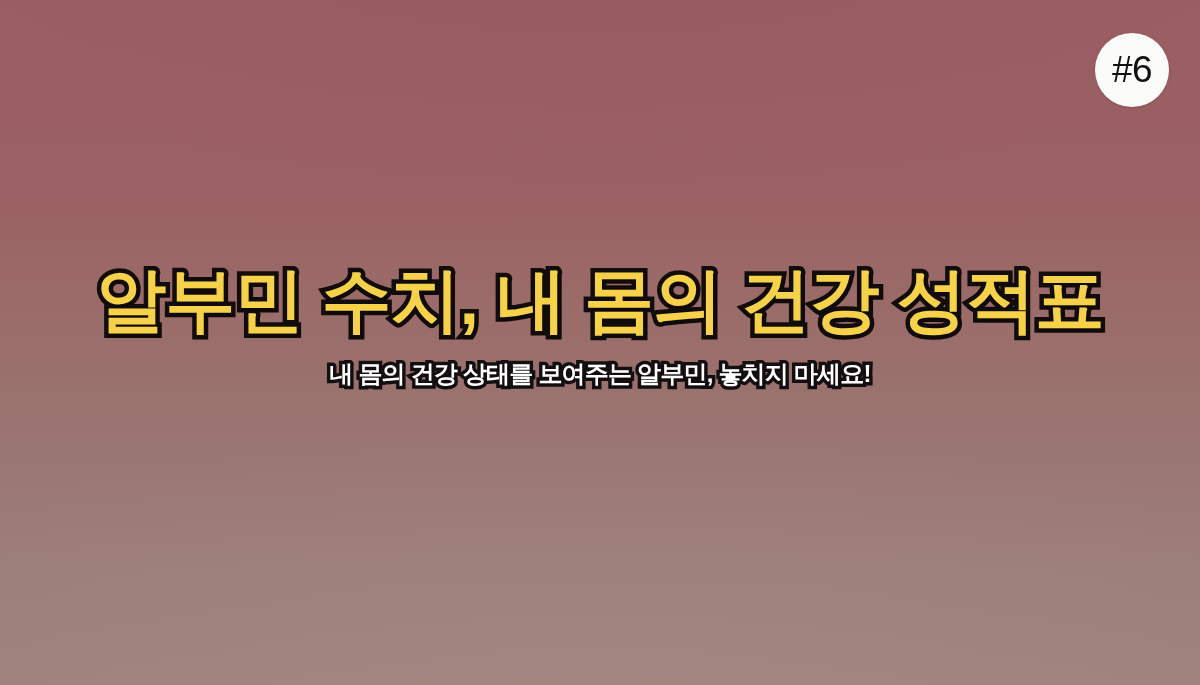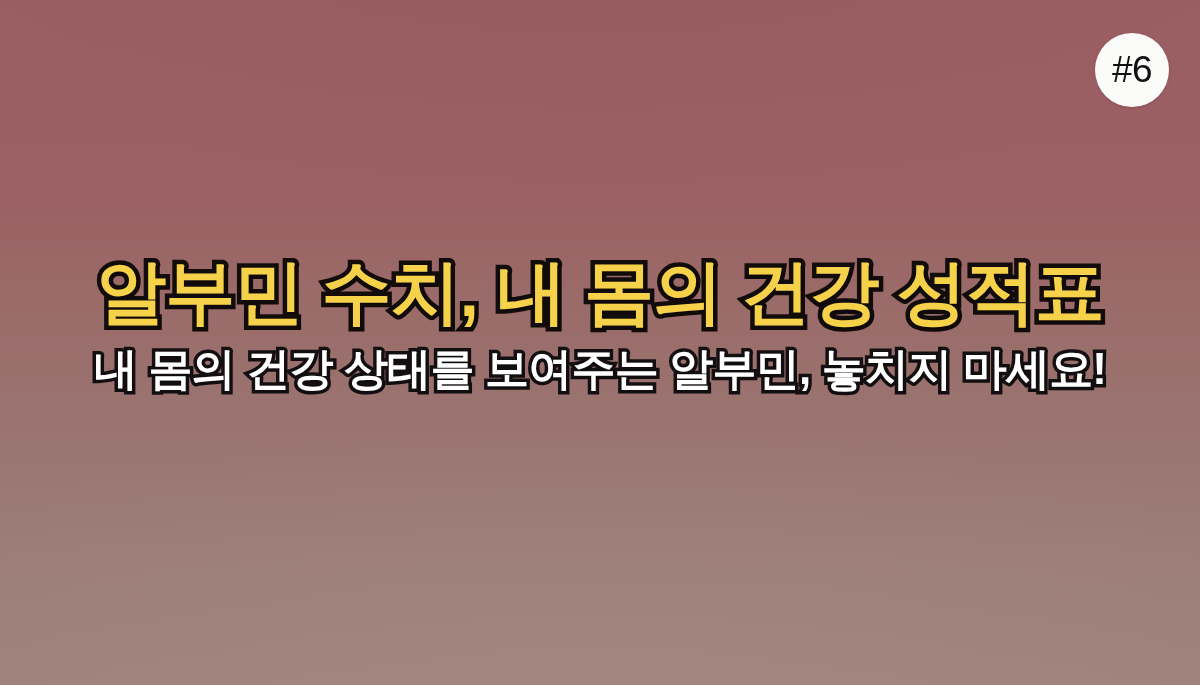--- a/index.html
+++ b/index.html
@@ -77,31 +77,31 @@
     align-items: center;
   }
 
   .headline {
     font-size: 70px;
     font-weight: 700;
     line-height: 1.04;
     color: #f5d24a;
     letter-spacing: -1px;
     white-space: nowrap;
-    margin: 4px;
+    margin: 12px;
     -webkit-text-stroke: 9px #120c0b;
     paint-order: stroke fill;
     text-shadow:
        0 0 1px #120c0b,
        2px 3px 2px rgba(15,10,10,0.35);
   }
 
   .subhead {
     margin: 12px 0 16px 0;
-    font-size: 44px;
+    font-size: 24px;
     font-weight: 700;
     line-height: 1.08;
     color: #ffffff;
     letter-spacing: -0.8px;
     white-space: nowrap;
     -webkit-text-stroke: 7px #141011;
     paint-order: stroke fill;
     text-shadow:
        0 0 1px #141011,
        1px 2px 2px rgba(15,10,10,0.32);

